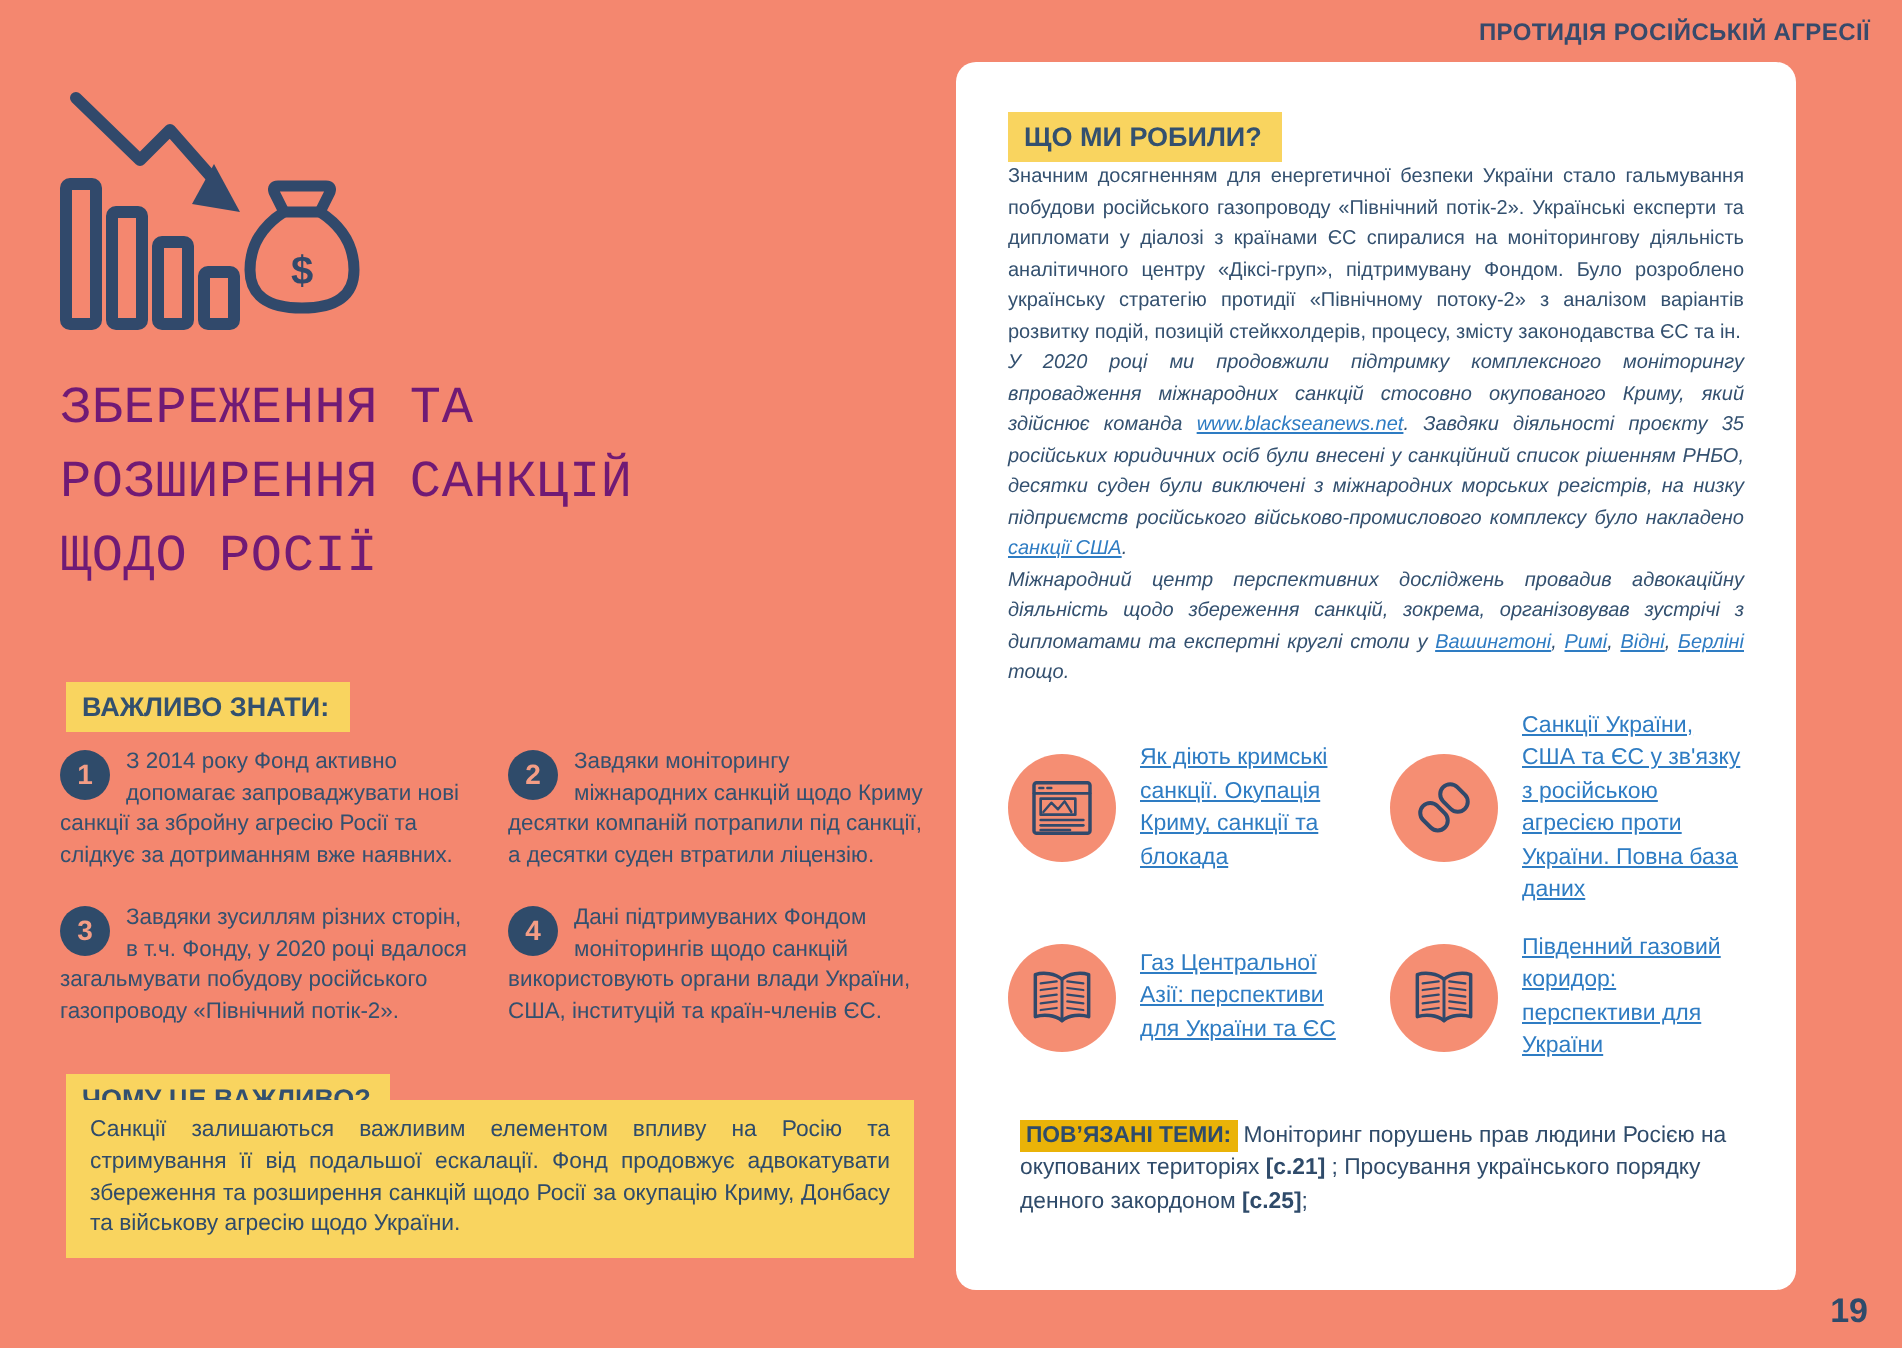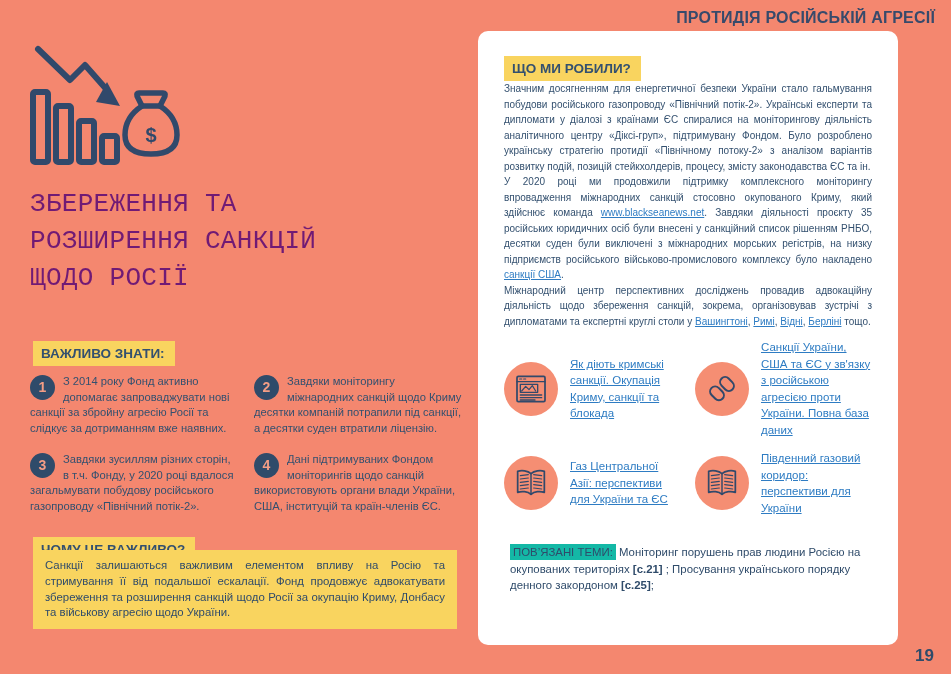--- a/index.html
+++ b/index.html
@@ -3,21 +3,21 @@
 <meta charset="utf-8">
 <style>
   html,body { margin:0; padding:0; }
   .page {
     position:relative; width:951px; height:674px;
     background:#F4876F; overflow:hidden;
     font-family:"Liberation Sans", sans-serif; color:#33506F;
   }
   .header-tag {
     position:absolute; top:9px; right:16px;
-    font-size:16px; font-weight:bold; color:#374A6B; letter-spacing:.2px;
+    font-size:12px; font-weight:bold; color:#374A6B; letter-spacing:.2px;
   }
   
   .main-icon { position:absolute; left:30px; top:44px; width:150px; height:122px; }
   .page-title {
     position:absolute; left:30px; top:186px; width:320px;
     font-size:26px; line-height:37px; font-weight:400; color:#701a75;
     letter-spacing:.3px;
     font-family:Liberation Mono, monospace;
   }
   .hl {
@@ -42,40 +42,40 @@
     font-size:11.4px; line-height:15.8px; text-align:justify; color:#2F4B6A;
   }
   
   .card {
     position:absolute; left:478px; top:31px; width:420px; height:614px;
     background:#FFFFFF; border-radius:10px; box-sizing:border-box;
     padding:25px 26px 0 26px; overflow:hidden;
   }
   .card p { margin:0; }
   .body-text { font-size:10px; line-height:15.5px; text-align:justify; color:#33506F; }
-  .mt10 { margin-top:10px; } .mt12 { margin-top:12px; }
+  .mt10 { margin-top:10px; } .mt12 { margin-top:12px;font-style:italic; }
   .inline-link, .useful-link-label { color:#2E7CC3; text-decoration:underline; cursor:pointer; }
   .bold { font-weight:bold; }
   .links-grid {
     margin-top:10px;
     display:grid; grid-template-columns:1fr 1fr; column-gap:14px; row-gap:12px;
   }
   .link-item { display:flex; align-items:center; }
   .icon-circle {
     flex:0 0 54px; width:54px; height:54px; border-radius:50%;
     background:#F58E73; display:flex; align-items:center; justify-content:center;
     margin-right:12px;
   }
   .icon-circle svg { width:32px; height:32px; }
   .useful-link-label { font-size:11.5px; line-height:16.5px; display:inline-block; max-width:130px; }
   .related {
     margin-top:28px; margin-left:6px; width:382px;
     font-size:11.4px; line-height:16.5px; color:#2F4B6A;
   }
-  .related-label { background:#14b8a6; font-weight:normal; padding:2px 3px; }
+  .related-label { background:#eab308; font-weight:bold; padding:2px 3px; }
   .page-number { position:absolute; right:17px; bottom:8px; font-size:17px; font-weight:bold; color:#2F4B6A; }
   svg .stroke { fill:none; stroke:#31496B; stroke-linejoin:round; stroke-linecap:round; }
 </style>
 </head>
 <body>
 
 <div class="page">
 
   <div class="header-tag">ПРОТИДІЯ РОСІЙСЬКІЙ АГРЕСІЇ</div>
 

